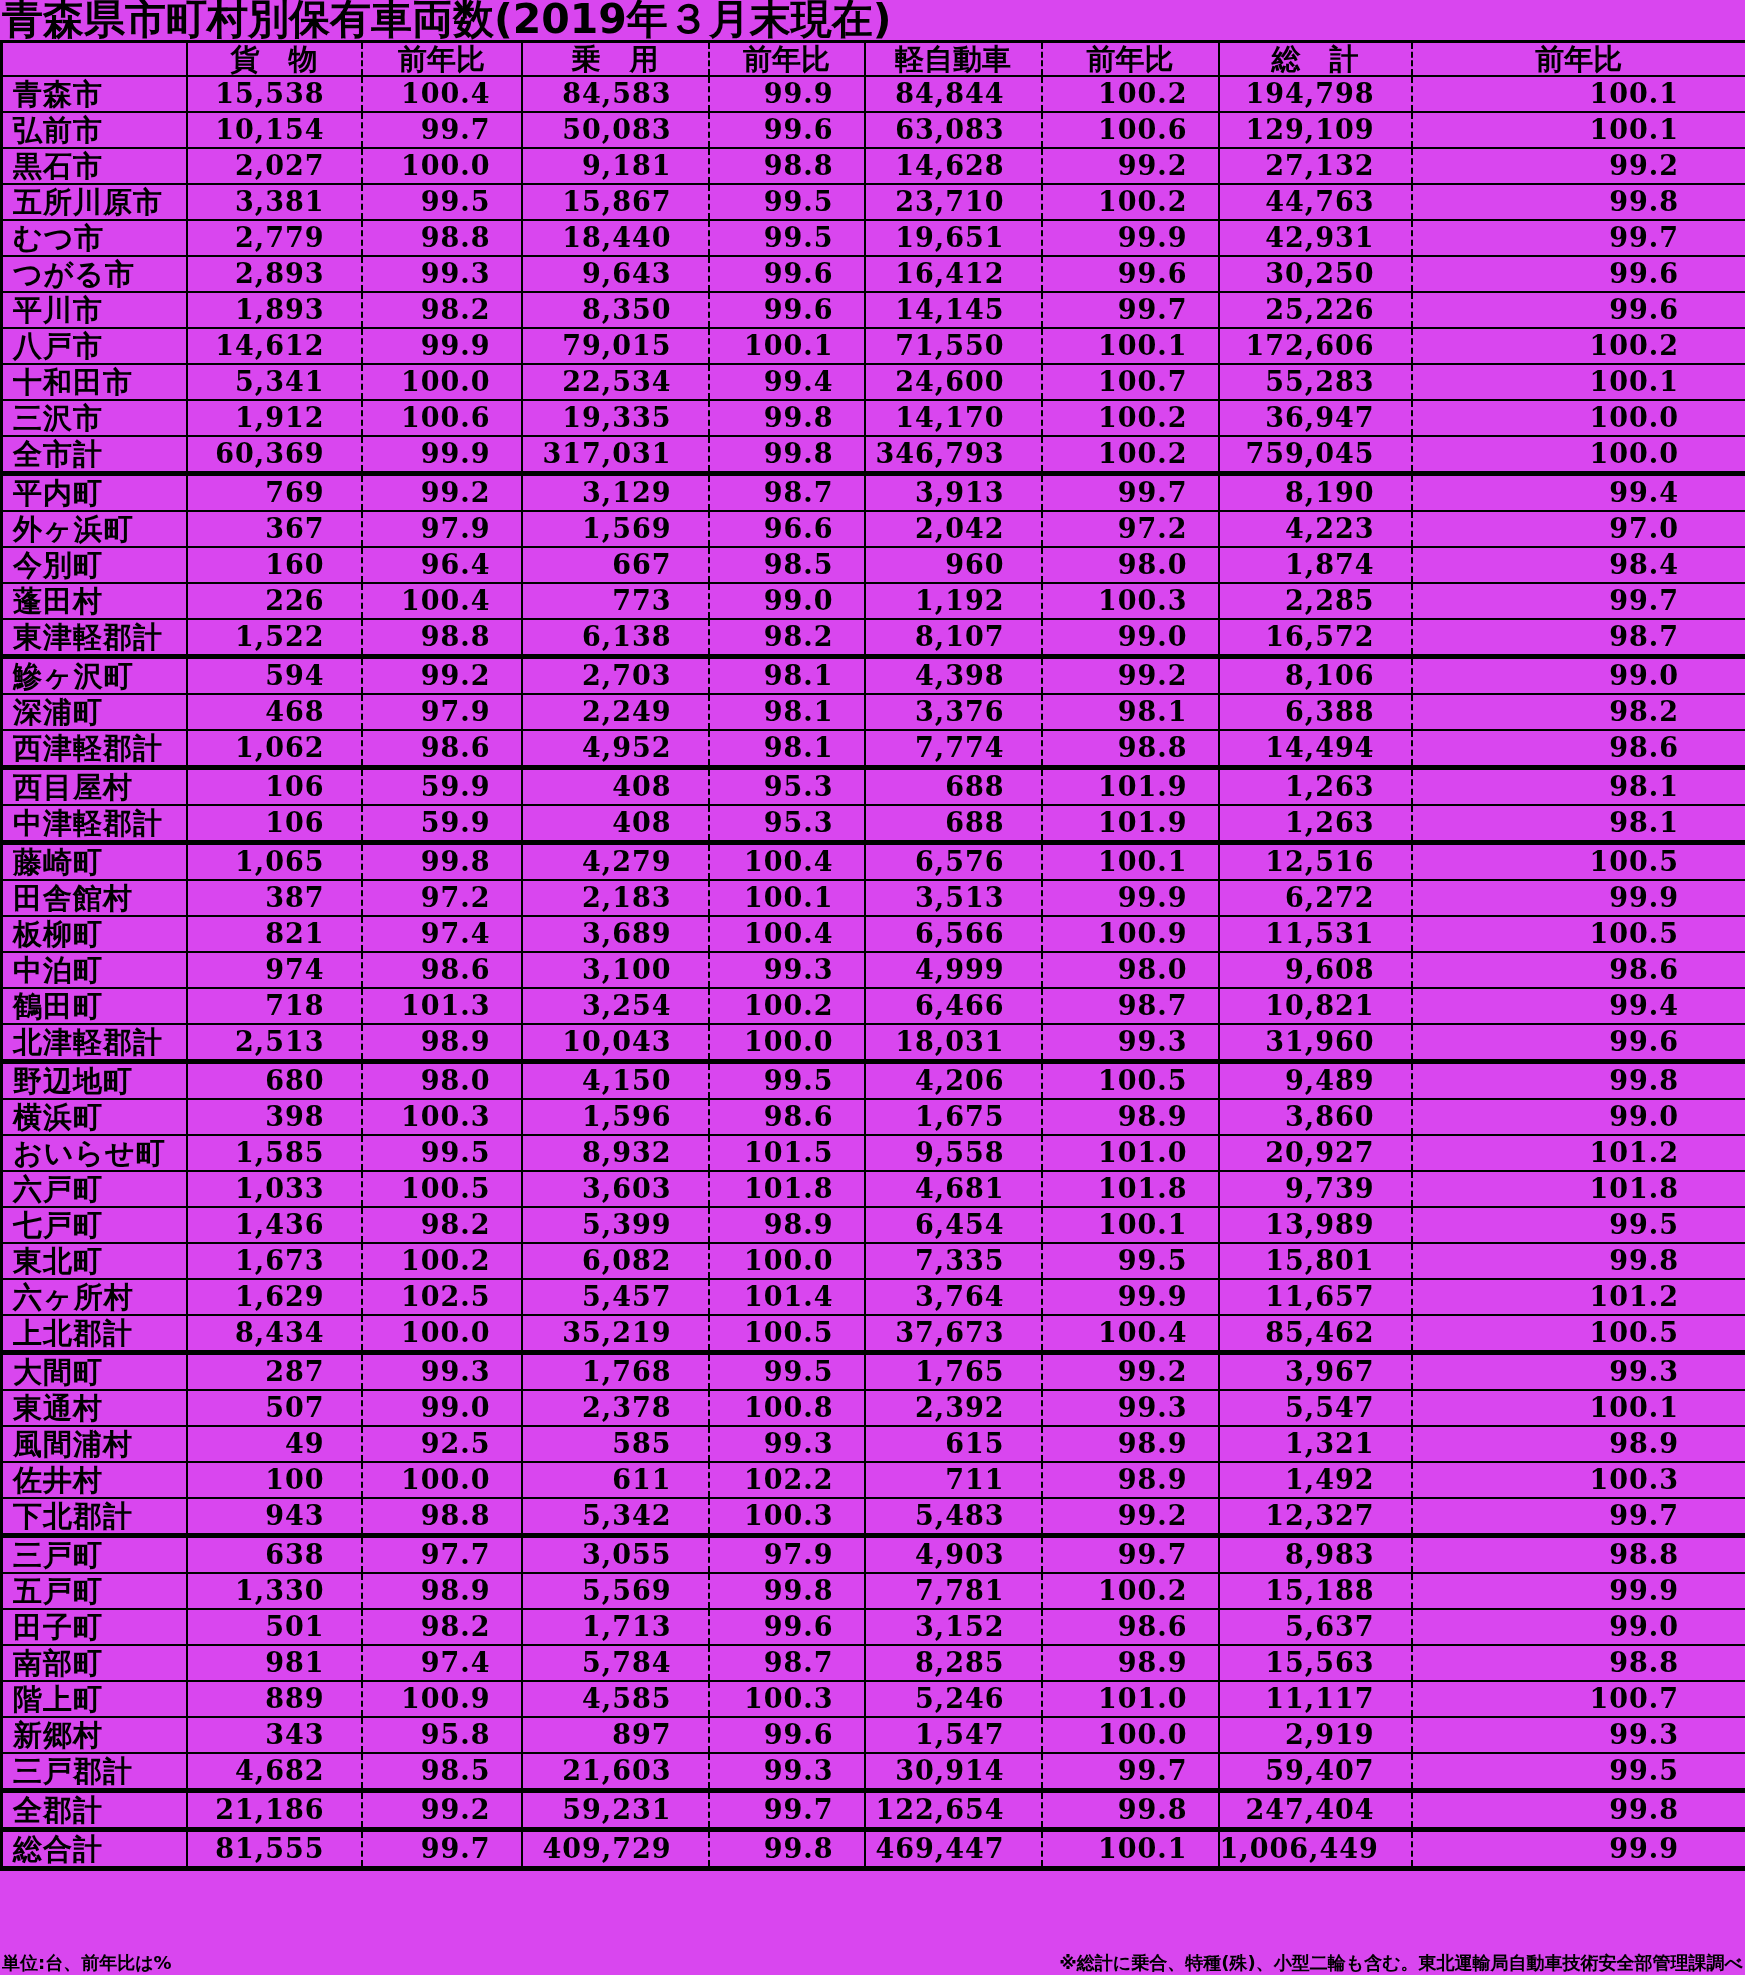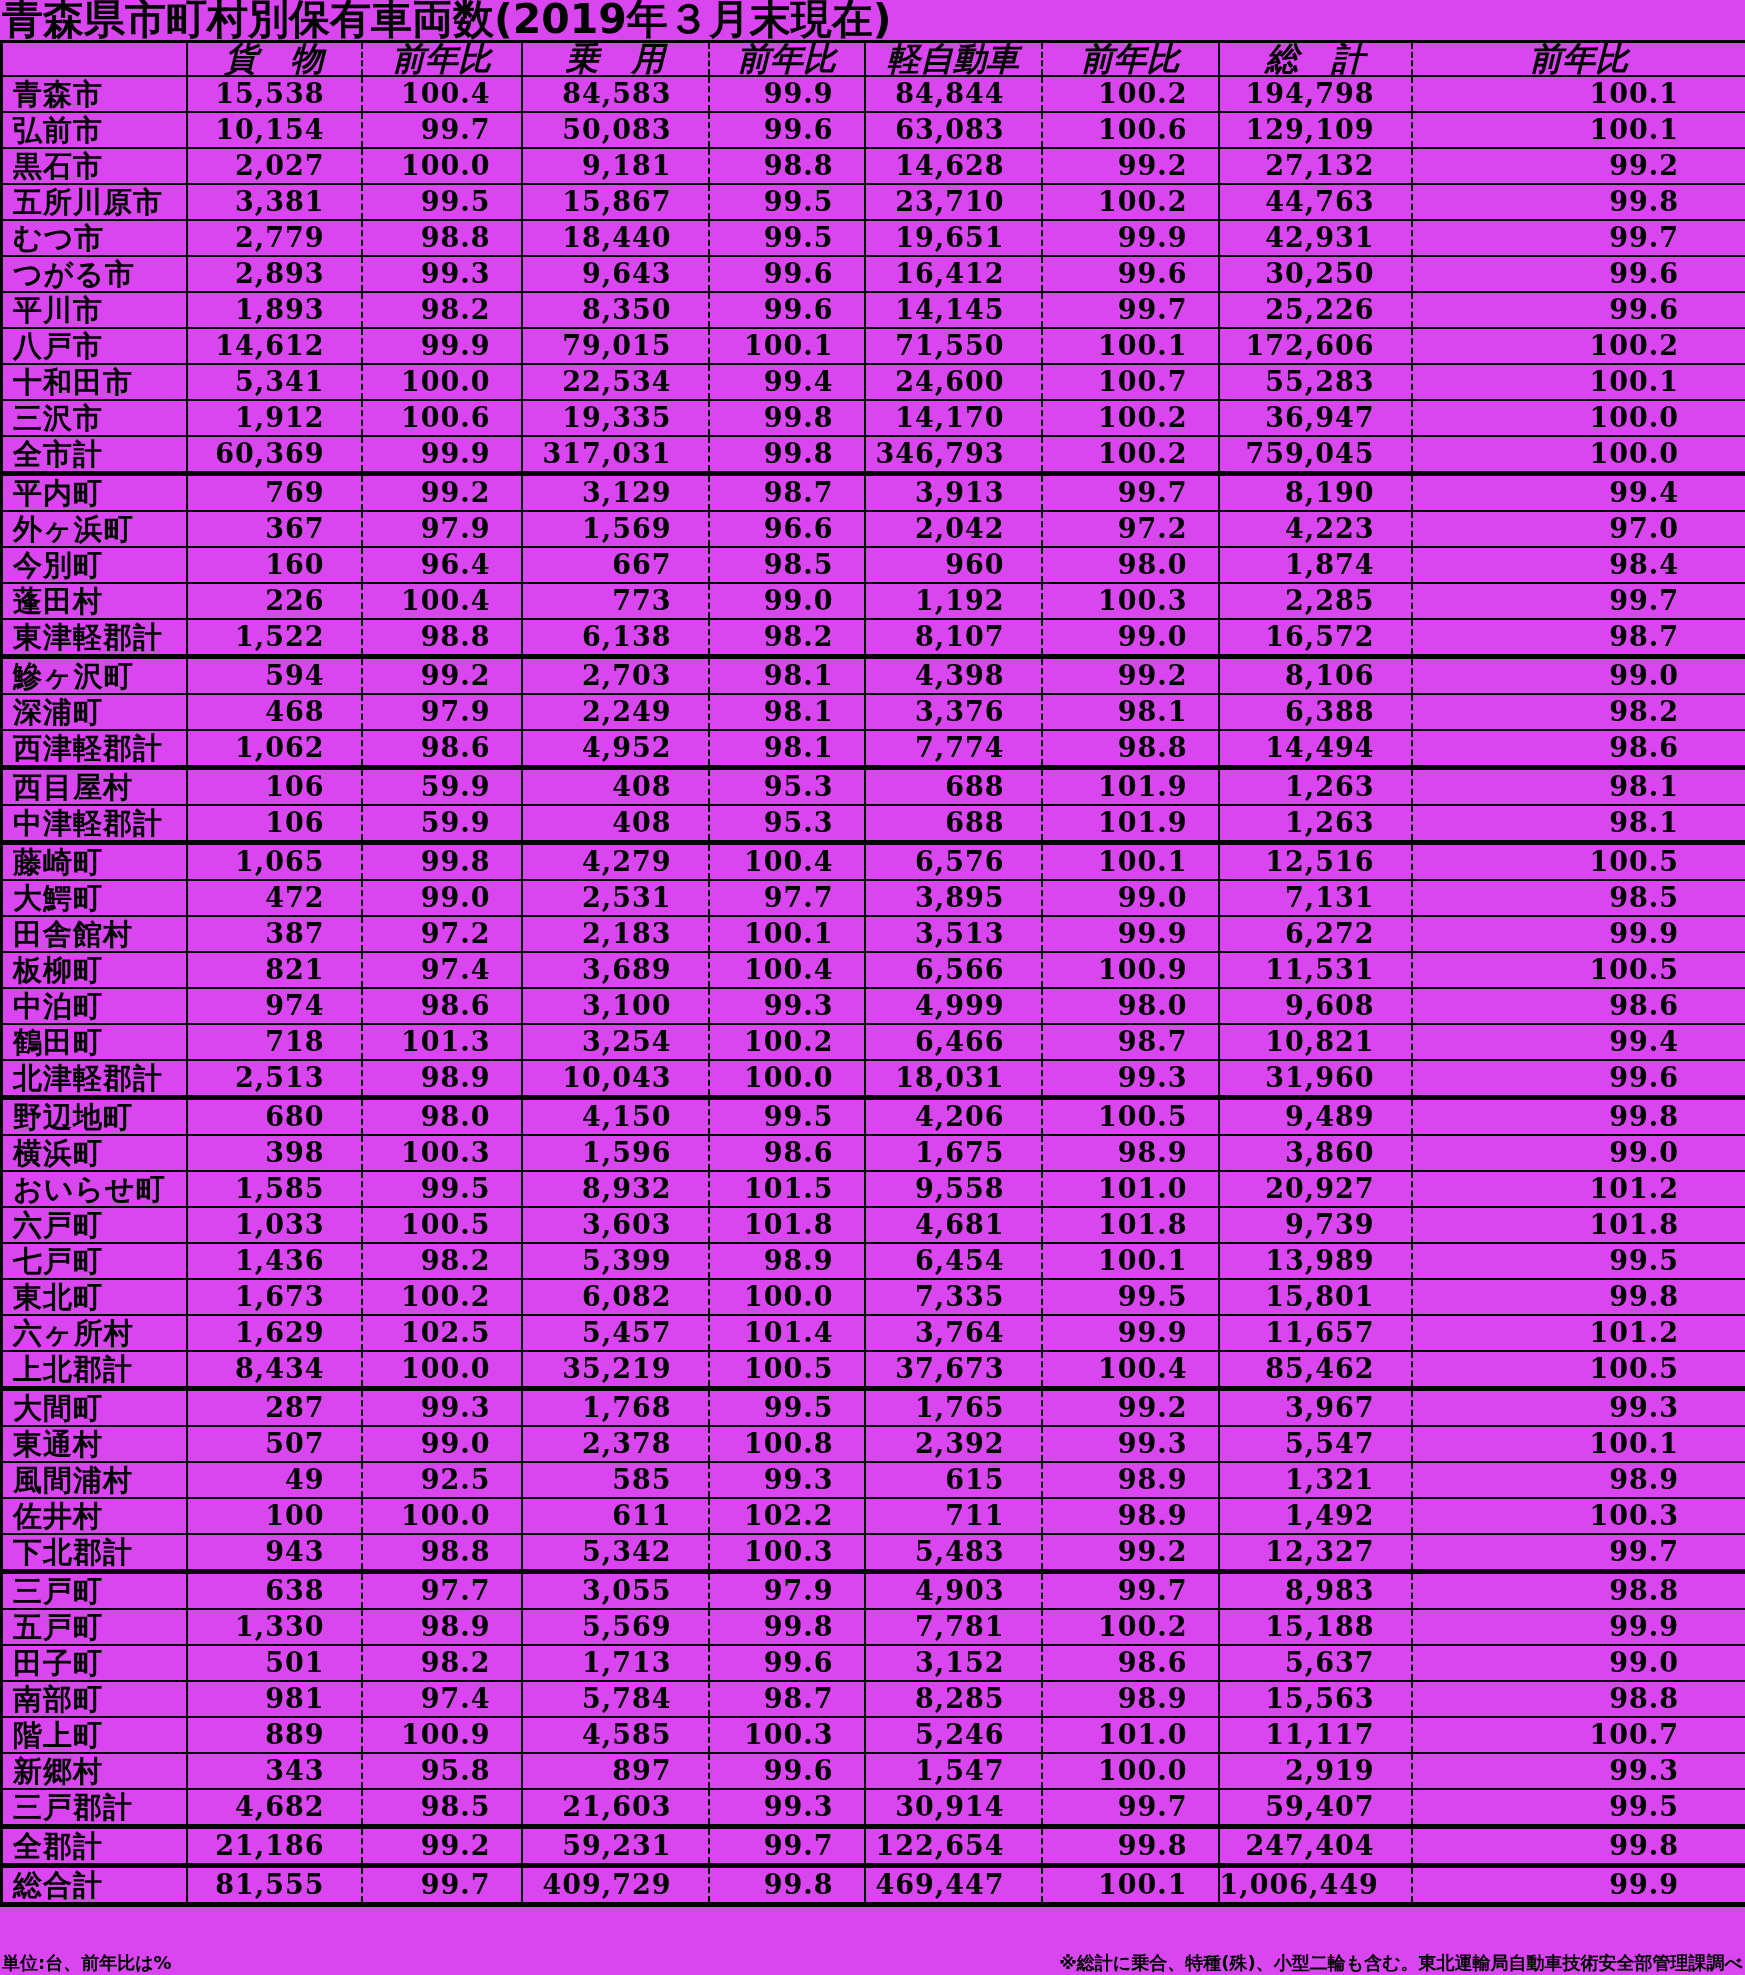--- a/index.html
+++ b/index.html
@@ -24,23 +24,22 @@
   }
   .grid th,.grid td{
     padding:0;box-sizing:border-box;
     height:36px;line-height:34px;
     font-weight:bold;white-space:nowrap;overflow:hidden;
     border-bottom:2px solid #000;
     font-size:27px;
   }
   .grid thead th{
     height:34px;line-height:32px;
-    text-align:center;font-size:33px;
+    text-align:center;font-size:29px;
     border-bottom:2px solid #000;
-    font-style:italic;
   }
   
   .grid th:nth-child(1),.grid td:nth-child(1){border-right:2px solid #000;}
   .grid th:nth-child(2),.grid td:nth-child(2){border-right:2px dashed #000;}
   .grid th:nth-child(3),.grid td:nth-child(3){border-right:2px solid #000;}
   .grid th:nth-child(4),.grid td:nth-child(4){border-right:2px dashed #000;}
   .grid th:nth-child(5),.grid td:nth-child(5){border-right:2px solid #000;}
   .grid th:nth-child(6),.grid td:nth-child(6){border-right:2px dashed #000;}
   .grid th:nth-child(7),.grid td:nth-child(7){border-right:2px solid #000;}
   .grid th:nth-child(8),.grid td:nth-child(8){border-right:2px dashed #000;margin-left:17px;}
@@ -333,31 +332,20 @@
           <td>1,065</td>
           <td>99.8</td>
           <td>4,279</td>
           <td>100.4</td>
           <td>6,576</td>
           <td>100.1</td>
           <td>12,516</td>
           <td>100.5</td>
         </tr>
         <tr>
-          <th>大鰐町</th>
-          <td>472</td>
-          <td>99.0</td>
-          <td>2,531</td>
-          <td>97.7</td>
-          <td>3,895</td>
-          <td>99.0</td>
-          <td>7,131</td>
-          <td>98.5</td>
-        </tr>
-        <tr>
           <th>田舎館村</th>
           <td>387</td>
           <td>97.2</td>
           <td>2,183</td>
           <td>100.1</td>
           <td>3,513</td>
           <td>99.9</td>
           <td>6,272</td>
           <td>99.9</td>
         </tr>

